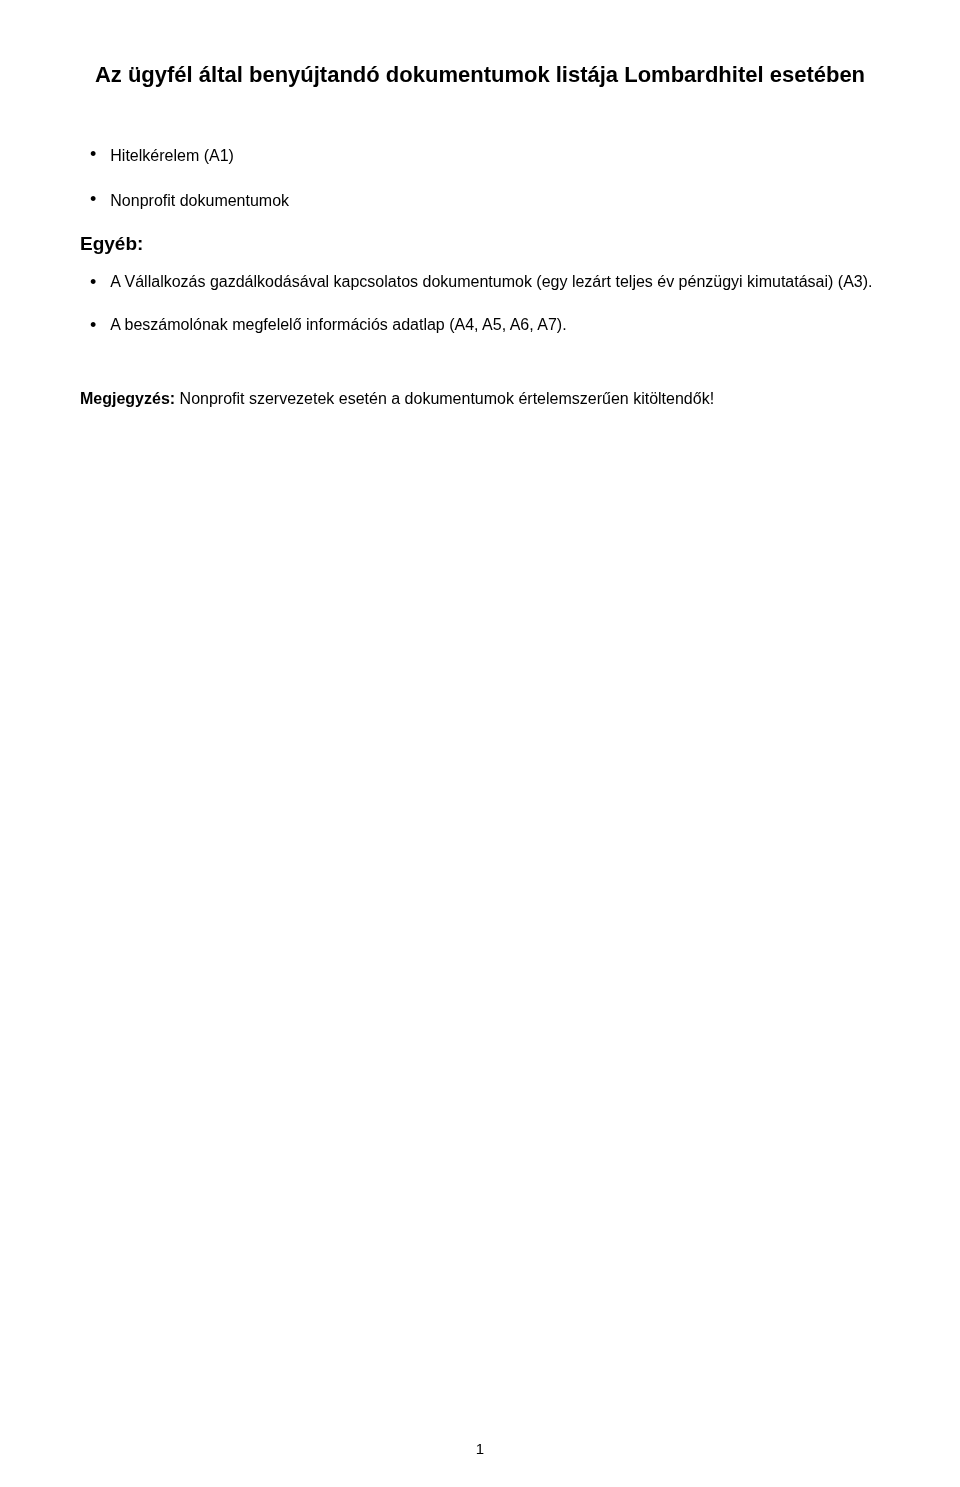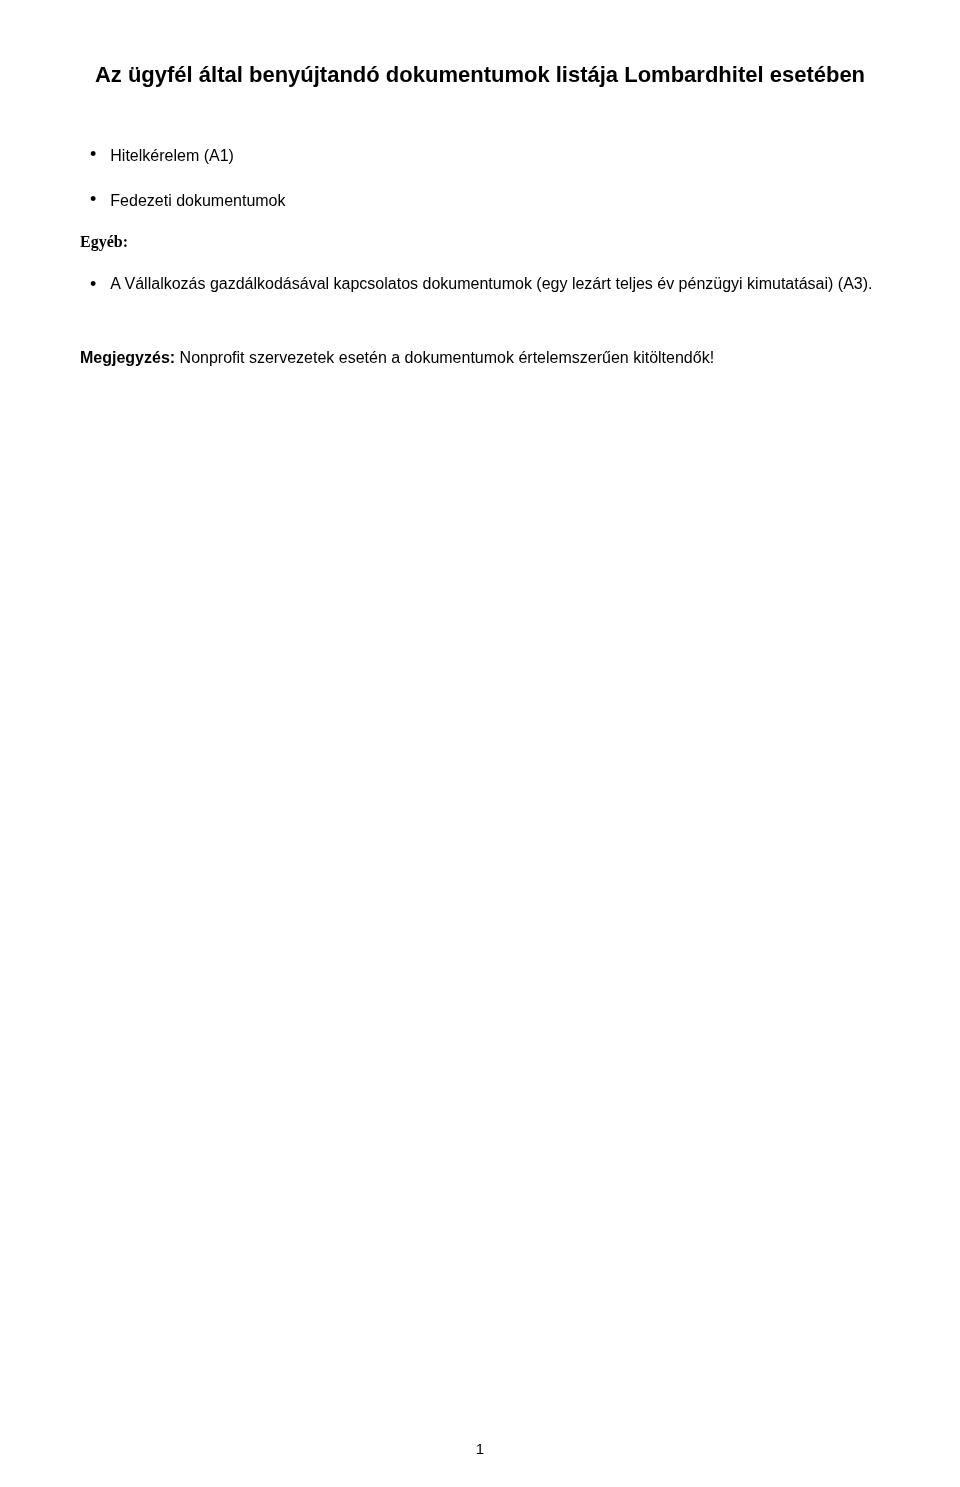--- a/index.html
+++ b/index.html
@@ -49,25 +49,24 @@
     .bullet-list li::before {
       content: "•";
       font-size: 18px;
       margin-right: 14px;
       margin-left: 10px;
       flex-shrink: 0;
       line-height: 1.5;
     }
 
     .section-label {
-      font-size: 16px;
+      font-size: 19px;
       font-weight: bold;
-      margin-bottom: 20px;
+      margin-bottom: 14px;
       margin-top: 10px;
-      font-family: Liberation Serif, serif;
     }
 
     .sub-bullet-list {
       list-style: none;
       padding: 0;
       margin: 0 0 16px 0;
     }
 
     .sub-bullet-list li {
       display: flex;
@@ -114,30 +113,33 @@
 
 <div class="page">
 
   <h1 class="page-title">Az ügyfél által benyújtandó dokumentumok listája Lombardhitel esetében</h1>
 
   <ul class="bullet-list">
     <li>
       <span>Hitelkérelem (A1)</span>
     </li>
     <li>
-      <span>Fedezeti dokumentumok</span>
+      <span>Nonprofit dokumentumok</span>
     </li>
   </ul>
 
   <div class="section-label">Egyéb:</div>
 
 
   <ul class="sub-bullet-list">
     <li>
       <span>A Vállalkozás gazdálkodásával kapcsolatos dokumentumok (egy lezárt teljes év pénzügyi kimutatásai) (A3).</span>
+    </li>
+    <li>
+      <span>A beszámolónak megfelelő információs adatlap (A4, A5, A6, A7).</span>
     </li>
   </ul>
 
   <div class="note-block text-block">
     <span class="note-label">Megjegyzés:</span><span> Nonprofit szervezetek esetén a dokumentumok értelemszerűen kitöltendők!</span>
   </div>
 
   <div class="page-number">1</div>
 
 </div>

